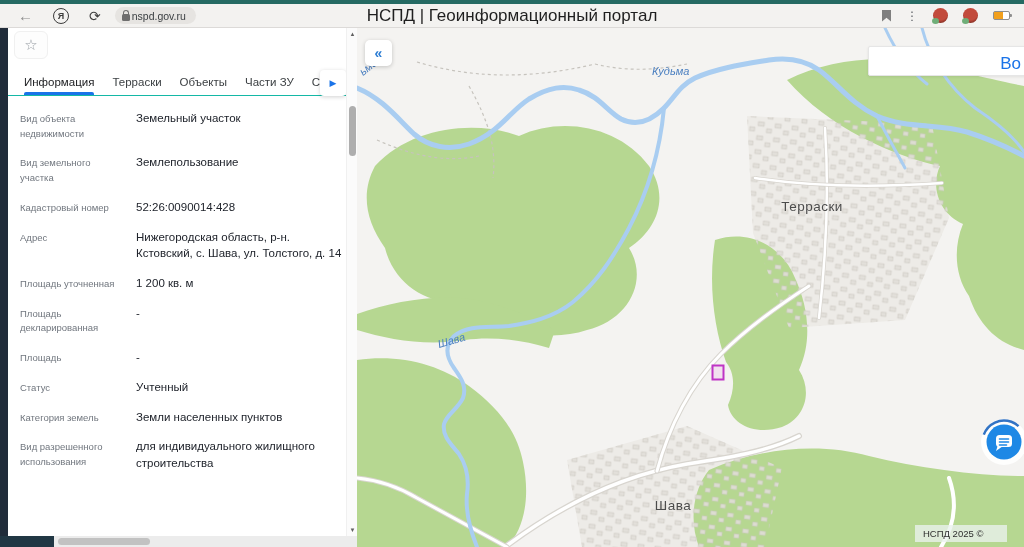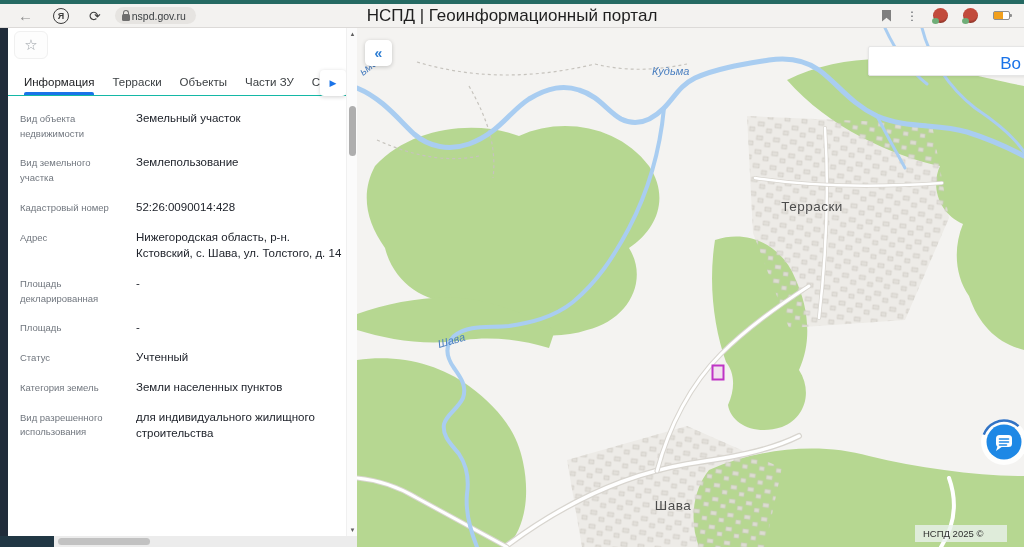--- a/index.html
+++ b/index.html
@@ -113,20 +113,24 @@
         </div>
       <div class="frow">
           <span class="flabel">Кадастровый номер</span>
           <span class="fvalue">52:26:0090014:428</span>
         </div>
       <div class="frow">
           <span class="flabel">Адрес</span>
           <span class="fvalue">Нижегородская область, р-н. Кстовский, с. Шава, ул. Толстого, д. 14</span>
         </div>
       <div class="frow">
+          <span class="flabel">Площадь уточненная</span>
+          <span class="fvalue">1 200 кв. м</span>
+        </div>
+      <div class="frow">
           <span class="flabel">Площадь декларированная</span>
           <span class="fvalue">-</span>
         </div>
       <div class="frow">
           <span class="flabel">Площадь</span>
           <span class="fvalue">-</span>
         </div>
       <div class="frow">
           <span class="flabel">Статус</span>
           <span class="fvalue">Учтенный</span>

